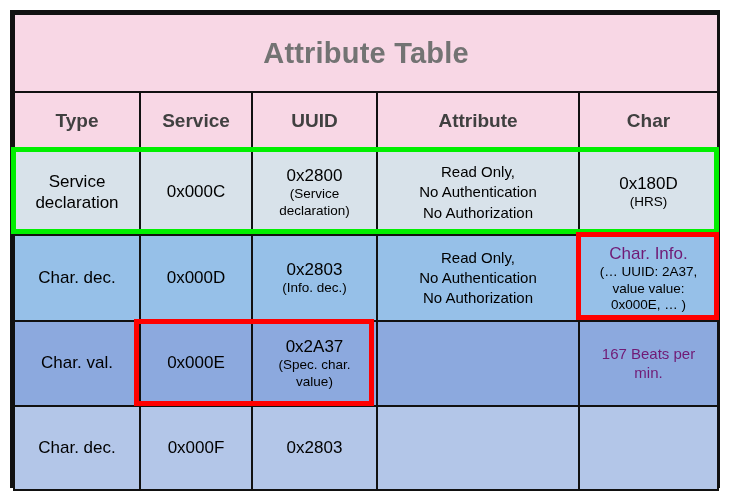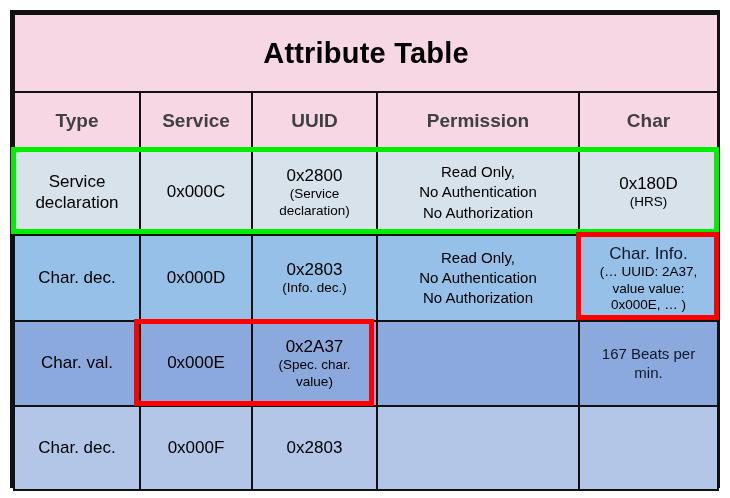--- a/index.html
+++ b/index.html
@@ -56,21 +56,21 @@
   col.c-uuid       { width: 125px; }
   col.c-permission { width: 202px; }
   col.c-value      { width: 139px; }
 
   
   .title-cell {
     background: #f8d7e5;
     height: 78px;
     font-size: 29px;
     font-weight: bold;
-    color: #000000;
+    color: #737373;
     letter-spacing: 0.2px;
   }
 
   
   .header-cell {
     background: #f8d7e5;
     height: 58px;
     font-size: 19px;
     font-weight: bold;
     color: #404040;
@@ -97,21 +97,21 @@
   .cell-multi {
     font-size: 15px;
     line-height: 1.35;
     color: #000000;
     display: block;
     text-align: center;
   }
   .cell-small-main {
     font-size: 15px;
     line-height: 1.25;
-    color: #0f172a;
+    color: #701a75;
     display: block;
   }
 
   
   .hl {
     position: absolute;
     box-sizing: border-box;
     pointer-events: none;
   }
   .hl-green {
@@ -159,21 +159,21 @@
       </colgroup>
       <tbody>
         <tr>
           <td class="title-cell" colspan="5">Attribute Table</td>
         </tr>
 
         <tr>
           <td class="header-cell">Type</td>
           <td class="header-cell">Service</td>
           <td class="header-cell">UUID</td>
-          <td class="header-cell">Permission</td>
+          <td class="header-cell">Attribute</td>
           <td class="header-cell">Char</td>
         </tr>
 
         <tr class="row-1">
           <td>
             <span class="cell-main">Service</span>
             <span class="cell-main">declaration</span>
           </td>
           <td>
             <span class="cell-main">0x000C</span>

